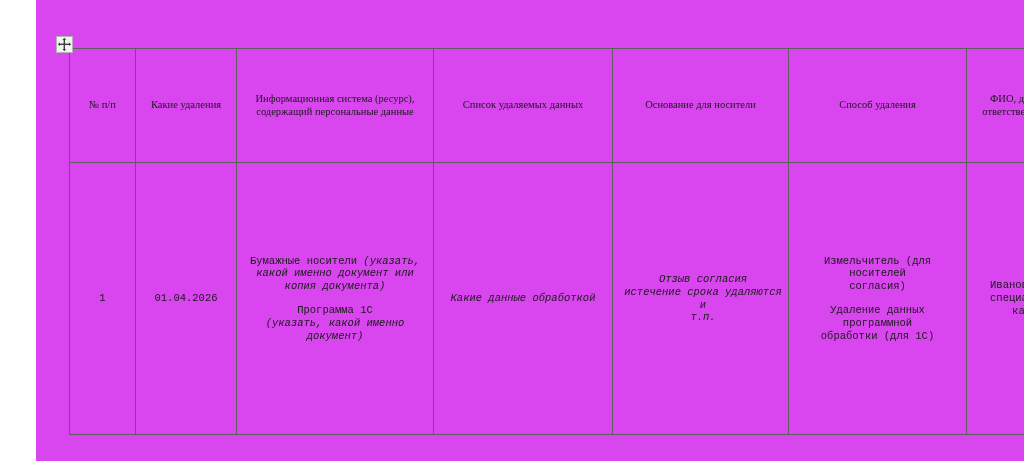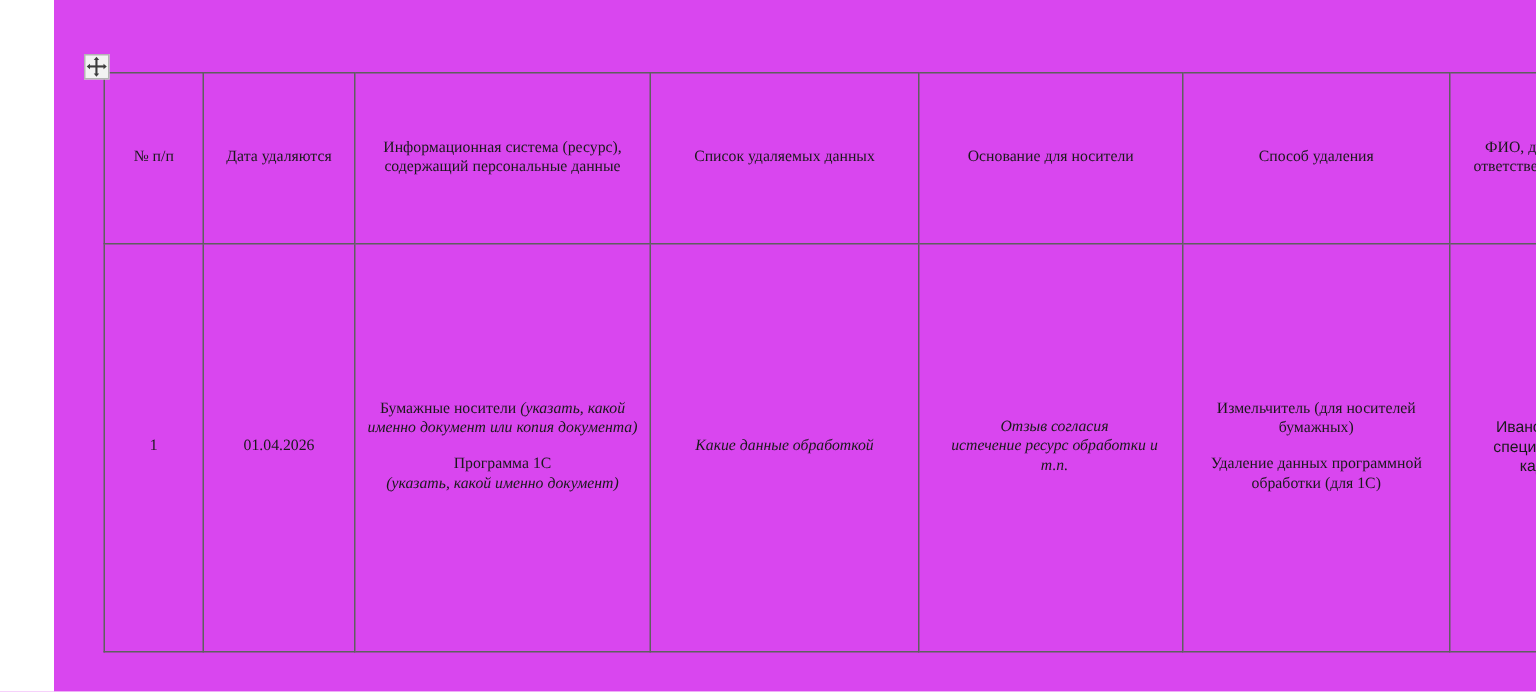--- a/index.html
+++ b/index.html
@@ -70,20 +70,21 @@
     font-size: 10.5px;
     line-height: 1.22;
     color: #1a1a1a;
   }
 
   tr.header-row td {
     height: 109px;
   }
   tr.body-row td {
     height: 267px;
+    font-family: Liberation Mono, monospace;
   }
 
   
   .c1 { width: 57px; }
   .c2 { width: 92px; }
   .c3 { width: 188px; }
   .c4 { width: 170px; }
   .c5 { width: 167px; }
   .c6 { width: 169px; }
   .c7 { width: 115px; }
@@ -129,21 +130,21 @@
 
   <div id="table-resize-handle"></div>
 
   <table class="doc-table">
     <tbody>
       <tr class="header-row">
         <td class="c1">
           <span class="cell-inner hdr">№ п/п</span>
         </td>
         <td class="c2">
-          <span class="cell-inner hdr">Дата удаляются</span>
+          <span class="cell-inner hdr">Какие удаления</span>
         </td>
         <td class="c3">
           <span class="cell-inner">
             <span class="line">Информационная система (ресурс),</span>
             <span class="line">содержащий персональные данные</span>
           </span>
         </td>
         <td class="c4">
           <span class="cell-inner hdr">Список удаляемых данных</span>
         </td>
@@ -177,28 +178,28 @@
             <span class="line">Программа 1С</span>
             <span class="line italic">(указать, какой именно документ)</span>
           </span>
         </td>
         <td class="c4">
           <span class="cell-inner italic">Какие данные обработкой</span>
         </td>
         <td class="c5 align-left">
           <span class="cell-inner italic">
             <span class="line">Отзыв согласия</span>
-            <span class="line">истечение ресурс обработки и</span>
+            <span class="line">истечение срока удаляются и</span>
             <span class="line">т.п.</span>
           </span>
         </td>
         <td class="c6">
           <span class="cell-inner">
             <span class="line">Измельчитель (для носителей</span>
-            <span class="line">бумажных)</span>
+            <span class="line">согласия)</span>
             <span class="gap"></span>
             <span class="line">Удаление данных программной</span>
             <span class="line">обработки (для 1С)</span>
           </span>
         </td>
         <td class="c7 sans">
           <span class="cell-inner">
             <span class="line">Иванова А.А.,</span>
             <span class="line">специалист по</span>
             <span class="line">кадрам</span>

